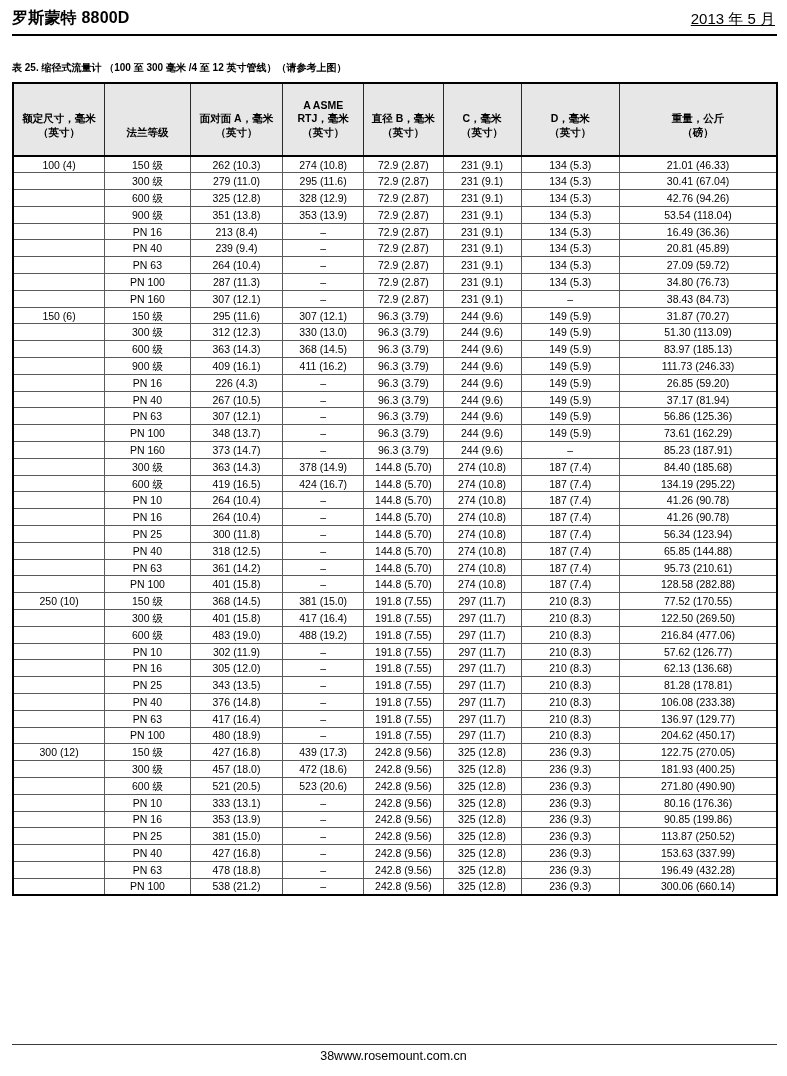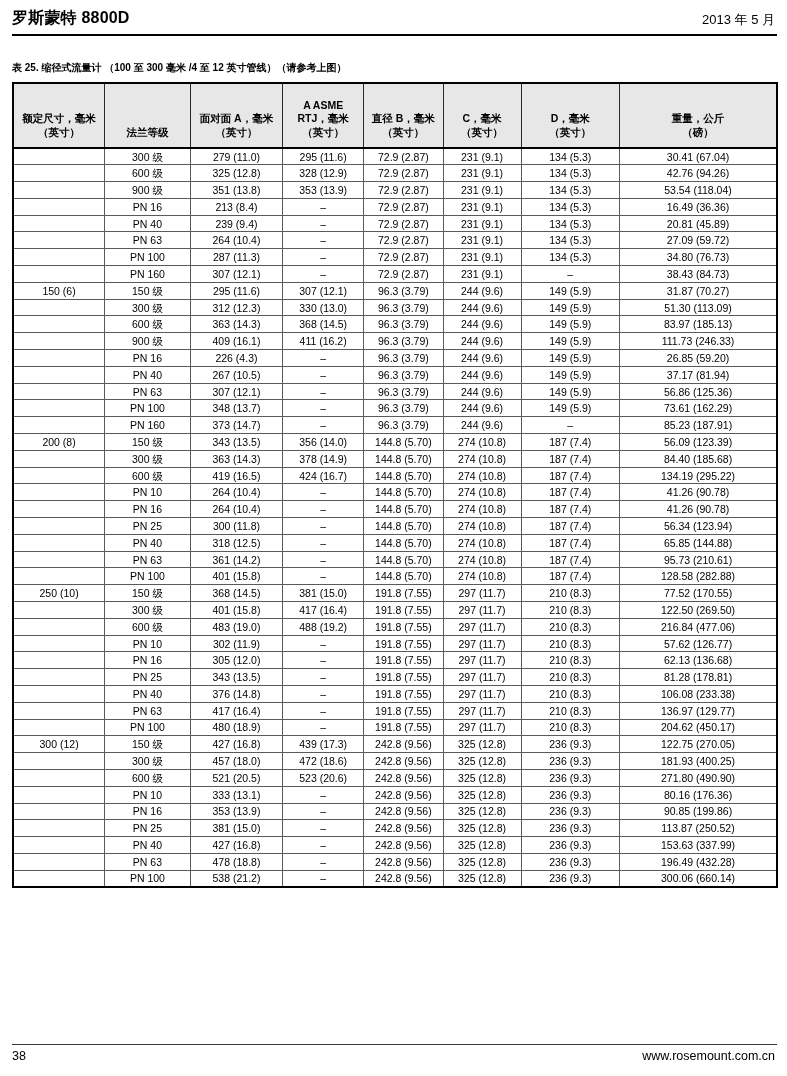--- a/index.html
+++ b/index.html
@@ -6,21 +6,21 @@
   body{
     width:787px;height:1076px;position:relative;
     font-family:"Liberation Sans","DejaVu Sans",sans-serif;
     color:#000;-webkit-font-smoothing:antialiased;
   }
   .page-header{
     position:absolute;top:8px;left:12px;right:12px;
     display:flex;justify-content:space-between;align-items:flex-end;
   }
   .doc-title{font-size:16px;font-weight:bold;letter-spacing:.2px;}
-  .doc-date{font-size:13px;}
+  .doc-date{font-size:15px;text-decoration:underline;}
   .header-rule{
     position:absolute;top:34px;left:12px;width:765px;height:2px;background:#000;
   }
   .table-caption{
     position:absolute;top:61px;left:12px;right:12px;
     font-size:10px;font-weight:bold;
   }
   .spec-table{
     position:absolute;top:82px;left:12px;width:766px;
     border-collapse:collapse;table-layout:fixed;
@@ -28,34 +28,34 @@
   }
   .spec-table th,.spec-table td{
     border:1px solid #5a5a5a;
     text-align:center;vertical-align:middle;
     font-size:10.5px;line-height:12px;
     padding:0 2px;overflow:hidden;white-space:nowrap;
   }
   .spec-table thead th{
     background:#e7e7e7;
     font-weight:bold;vertical-align:bottom;
-    padding-bottom:8px;padding-top:3px;
+    padding-bottom:16px;padding-top:3px;
     border:1px solid #2a2a2a;border-bottom:2px solid #000;
     line-height:13.5px;height:52px;
   }
   .spec-table tbody tr{height:16.8px;}
   .spec-table tbody td{color:#000;}
   col.c1{width:12.0%}col.c2{width:11.2%}col.c3{width:12.1%}col.c4{width:10.6%}
   col.c5{width:10.4%}col.c6{width:10.2%}col.c7{width:12.9%}col.c8{width:20.6%}
   .footer-rule{
     position:absolute;top:1044px;left:12px;width:765px;height:1px;background:#3a3a3a;
   }
   .page-footer{
     position:absolute;top:1049px;left:12px;right:12px;
-    display:flex;justify-content:space-between;align-items:baseline;
+    display:flex;justify-content:center;align-items:baseline;
   }
   .page-number{font-size:12.5px;}
   .website{font-size:12.5px;}
 </style>
 </head>
 <body>
 
 <div class="page-header">
   <span class="doc-title">罗斯蒙特 8800D</span>
   <span class="doc-date">2013 年 5 月</span>
@@ -106,20 +106,30 @@
           <div>（英寸）</div>
         </th>
         <th>
           <div>重量，公斤</div>
           <div>（磅）</div>
         </th>
       </tr>
   </thead>
   <tbody id="table-body">
       <tr>
+        <td>100 (4)</td>
+        <td>150 级</td>
+        <td>262 (10.3)</td>
+        <td>274 (10.8)</td>
+        <td>72.9 (2.87)</td>
+        <td>231 (9.1)</td>
+        <td>134 (5.3)</td>
+        <td>21.01 (46.33)</td>
+      </tr>
+      <tr>
         <td></td>
         <td>300 级</td>
         <td>279 (11.0)</td>
         <td>295 (11.6)</td>
         <td>72.9 (2.87)</td>
         <td>231 (9.1)</td>
         <td>134 (5.3)</td>
         <td>30.41 (67.04)</td>
       </tr>
       <tr>
@@ -274,30 +284,20 @@
       </tr>
       <tr>
         <td></td>
         <td>PN 160</td>
         <td>373 (14.7)</td>
         <td>–</td>
         <td>96.3 (3.79)</td>
         <td>244 (9.6)</td>
         <td>–</td>
         <td>85.23 (187.91)</td>
-      </tr>
-      <tr>
-        <td>200 (8)</td>
-        <td>150 级</td>
-        <td>343 (13.5)</td>
-        <td>356 (14.0)</td>
-        <td>144.8 (5.70)</td>
-        <td>274 (10.8)</td>
-        <td>187 (7.4)</td>
-        <td>56.09 (123.39)</td>
       </tr>
       <tr>
         <td></td>
         <td>300 级</td>
         <td>363 (14.3)</td>
         <td>378 (14.9)</td>
         <td>144.8 (5.70)</td>
         <td>274 (10.8)</td>
         <td>187 (7.4)</td>
         <td>84.40 (185.68)</td>

